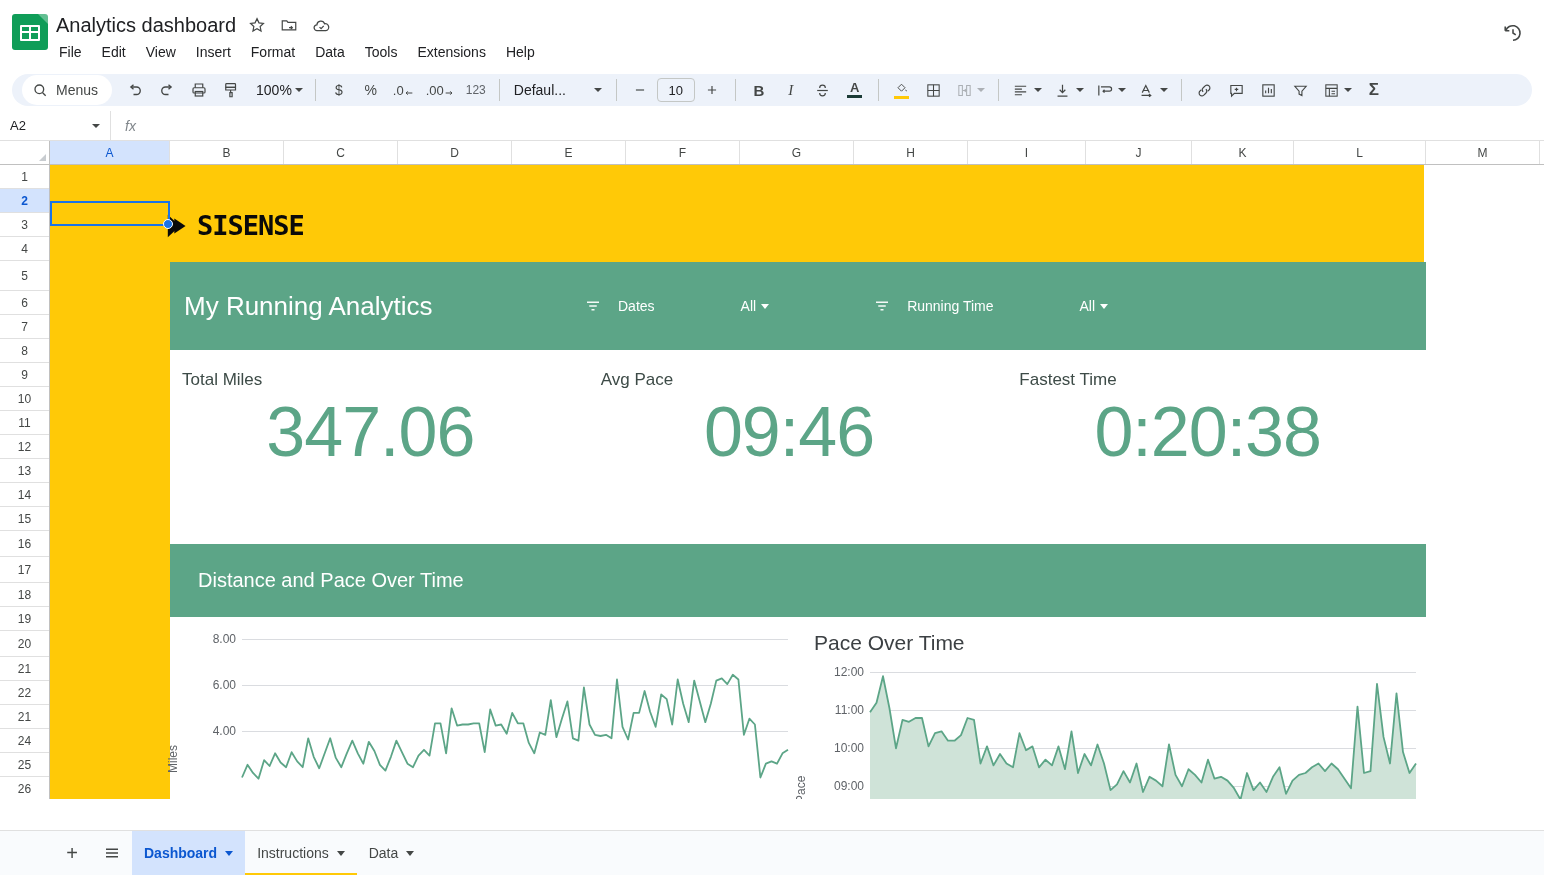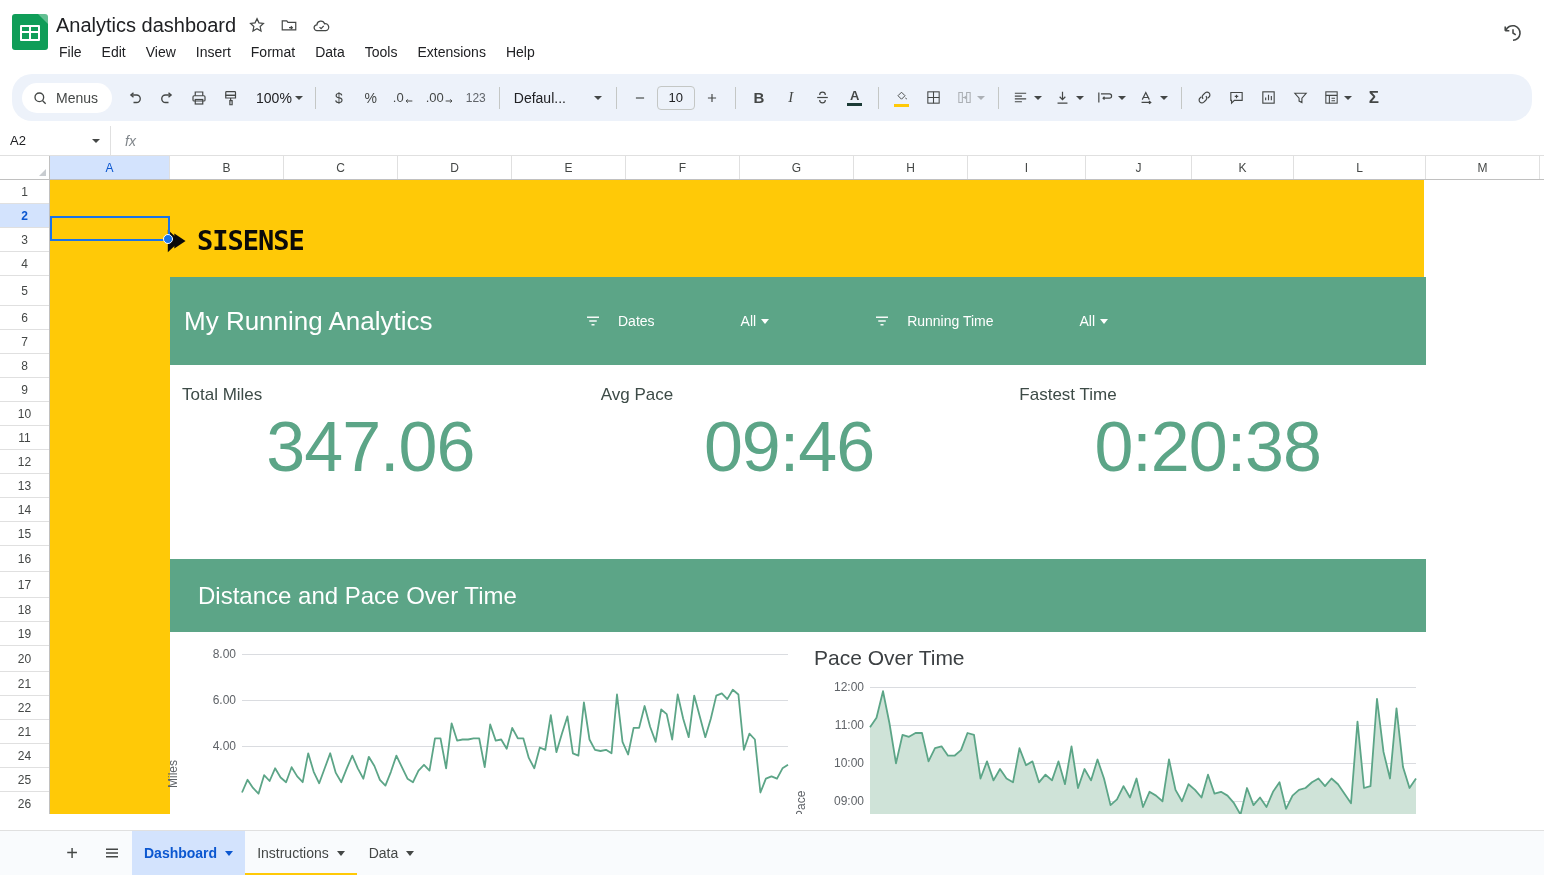--- a/index.html
+++ b/index.html
@@ -30,21 +30,21 @@
   .titlerow{ display:flex; align-items:center; gap:10px; height:30px; }
   .doctitle{ font-size:20px; color:#202124; line-height:26px; white-space:nowrap; }
   .ticon{ width:22px; height:22px; display:flex; align-items:center; justify-content:center; color:#444746; cursor:pointer; }
   .menurow{ display:flex; gap:14px; margin-top:2px; }
   .menurow span{ font-size:14px; color:#202124; cursor:pointer; padding:2px 3px; border-radius:4px; }
   .history-btn{ position:absolute; right:14px; top:16px; width:34px; height:34px;
      display:flex; align-items:center; justify-content:center; border-radius:50%; cursor:pointer; color:#444746;}
 
   
   .toolbar{
-    margin:0 12px 3px 12px; height:47px; background:#edf2fa; border-radius:20px;
+    margin:0 12px 3px 12px; height:32px; background:#edf2fa; border-radius:20px;
     display:flex; align-items:center; padding:0 10px; gap:2px; font-size:13px;
   }
   .tb{ height:30px; min-width:30px; display:flex; align-items:center; justify-content:center;
        border-radius:4px; color:#444746; cursor:pointer; padding:0 5px; font-size:14px;}
   .tb-sep{ width:1px; height:22px; background:#c4c7c5; margin:0 6px; }
   .search-pill{
      height:30px; background:#fff; border-radius:16px; display:flex; align-items:center;
      gap:8px; padding:0 14px 0 10px; color:#444746; font-size:14px; cursor:pointer; margin-right:6px;
   }
   .zoom-ctl{ display:flex; align-items:center; gap:3px; padding:0 4px 0 8px; height:30px; border-radius:4px; cursor:pointer;}
@@ -103,21 +103,21 @@
   .filt .fcar{ width:0;height:0;border-left:4px solid transparent;border-right:4px solid transparent;border-top:5px solid #fff;}
   .filt.second{ margin-left:90px;}
 
   .kpis{ background:#fff; height:194px; display:flex; padding:20px 0 0 0; }
   .kpi{ flex:1; padding-left:12px; }
   .kpi .klabel{ font-size:17px; color:#3d4b47; margin-bottom:2px;}
   .kpi .kval{ font-size:70px; color:#5CA587; font-weight:300; line-height:80px; letter-spacing:-1px; text-align:center; padding-right:30px;}
   .kpi:nth-child(1) .klabel{ padding-left:0;}
   .kpi:nth-child(2){ flex:1.0 }
   .sec-hdr{ background:#5CA587; height:73px; display:flex; align-items:center; padding-left:28px;}
-  .sec-hdr .st{ color:#fff; font-size:24px;}
+  .sec-hdr .st{ color:#fff; font-size:20px;}
   .charts{ background:#fff; display:flex; padding:14px 0 0 0; height:220px;}
   .chart{ flex:1; padding:0 0 0 16px; position:relative;}
   .chart .ctitle{ font-size:21px; color:#3c4043; margin-bottom:6px; font-weight:400;}
   .plotarea{ position:relative; height:150px; margin-left:56px; margin-right:10px;}
   .ylab{ position:absolute; left:-52px; top:0; height:150px; width:16px; }
   .ylab span{ position:absolute; bottom:8px; left:-10px; transform:rotate(-90deg); transform-origin:left bottom;
       font-size:12px; color:#5f6368; white-space:nowrap;}
   .ytick{ position:absolute; right:calc(100% + 6px); transform:translateY(-50%); font-size:12px; color:#5f6368; white-space:nowrap;}
   .gline{ position:absolute; left:0; right:0; height:1px; background:#dadce0;}
   .tabbar{

